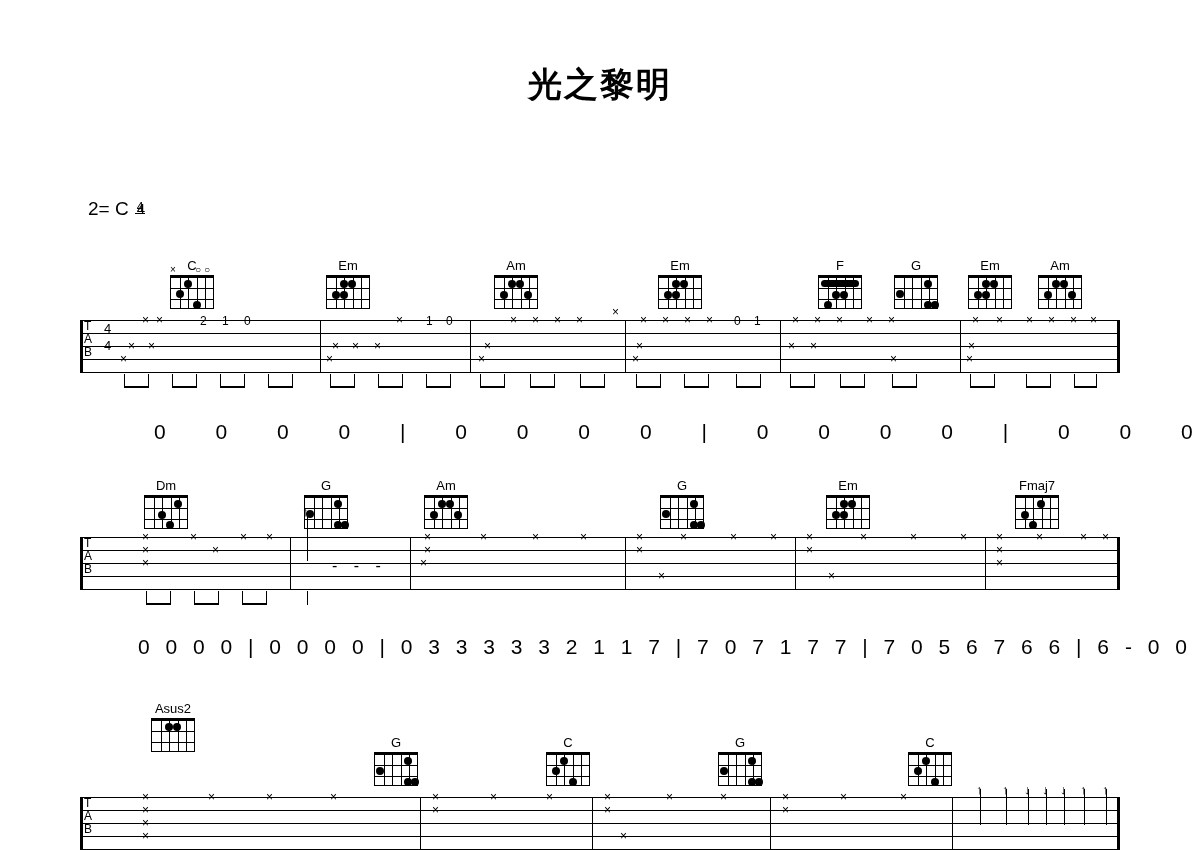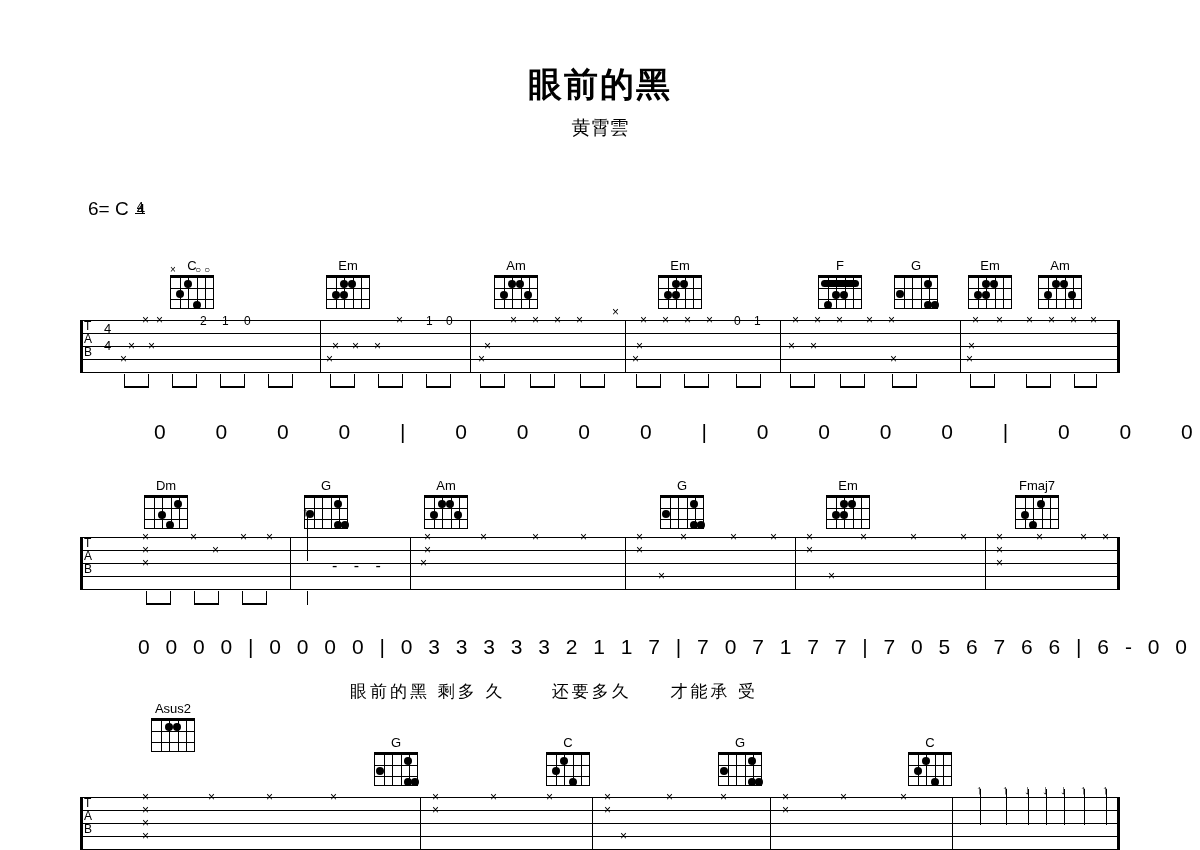--- a/index.html
+++ b/index.html
@@ -75,26 +75,25 @@
   .lyrics{position:absolute;left:80px;font-size:17px;white-space:pre;}
 
   .arrowup{position:absolute;font-size:13px;line-height:13px;}
   .arrowdn{position:absolute;font-size:13px;line-height:13px;}
 </style>
 </head>
 <body>
 
 <div class="sheet">
 
-  <div class="title">眼前的黑</div>
-  <div class="artist">黄霄雲</div>
+  <div class="title">光之黎明</div>
 
 
   <div class="keysig">
-    <span>6= C</span>
+    <span>2= C</span>
     <span class="frac">
       <span class="num">4</span>
       <span class="den">4</span>
     </span>
   </div>
 
   <div class="chord" style="left:164px;top:258px;">
     <div class="cname">C</div>
     <div class="grid">
       <div class="v" style="left:8.5px"></div>
@@ -531,21 +530,20 @@
         <div class="st" style="left:186px;top:0"></div>
       <div class="bm" style="left:162px;top:12px;width:25px"></div>
       <div class="st" style="left:227px;top:0;height:14px;"></div>
     </div>
   </div>
 
   <div class="numrow" style="top:635px;">
     <span class="nn" style="left:58px;letter-spacing:5px;">0 0 0 0 | 0 0 0 0 | 0 3 3 3 3 3 2 1 1 7 | 7 0 7 1 7 7 | 7 0 5 6 7 6 6 | 6 - 0 0 |</span>
   </div>
 
-  <div class="lyrics" style="top:680px;left:350px;letter-spacing:3px;">眼前的黑 剩多 久      还要多久     才能承 受</div>
 
   <div class="chord" style="left:138px;top:701px;width:70px;">
     <div class="cname">Asus2</div>
     <div class="grid">
       <div class="v" style="left:8.5px"></div>
         <div class="v" style="left:17px"></div>
       <div class="v" style="left:25.5px"></div>
         <div class="v" style="left:34px"></div>
       <div class="h" style="top:10px"></div>
         <div class="h" style="top:21px"></div>

